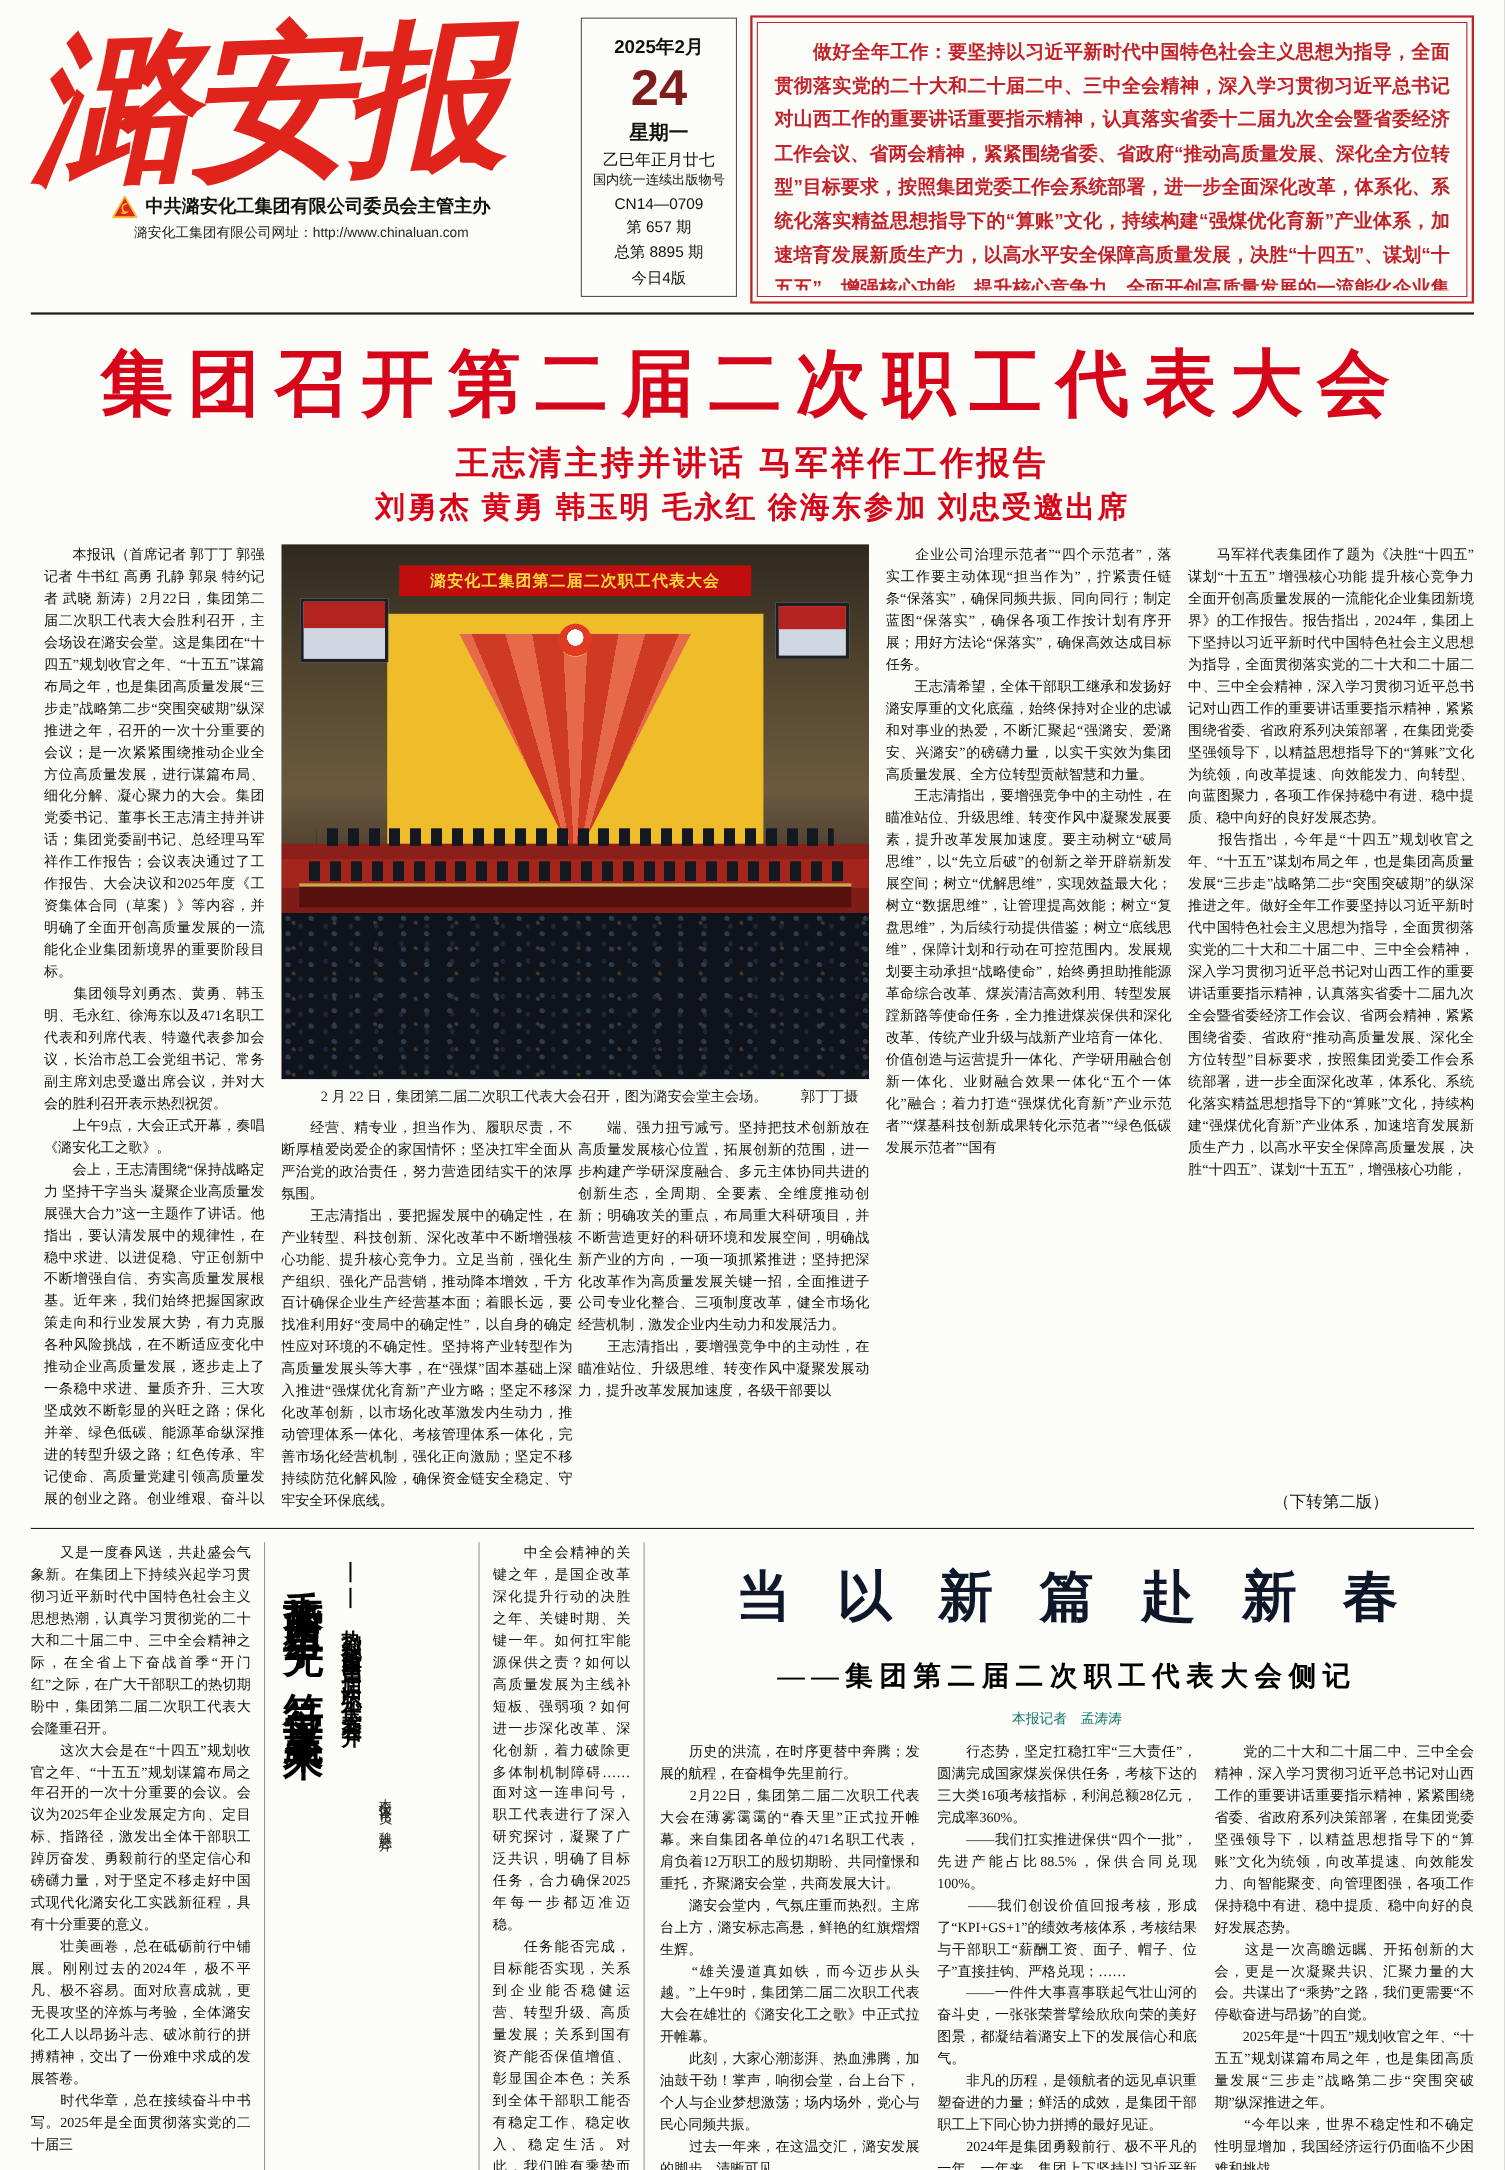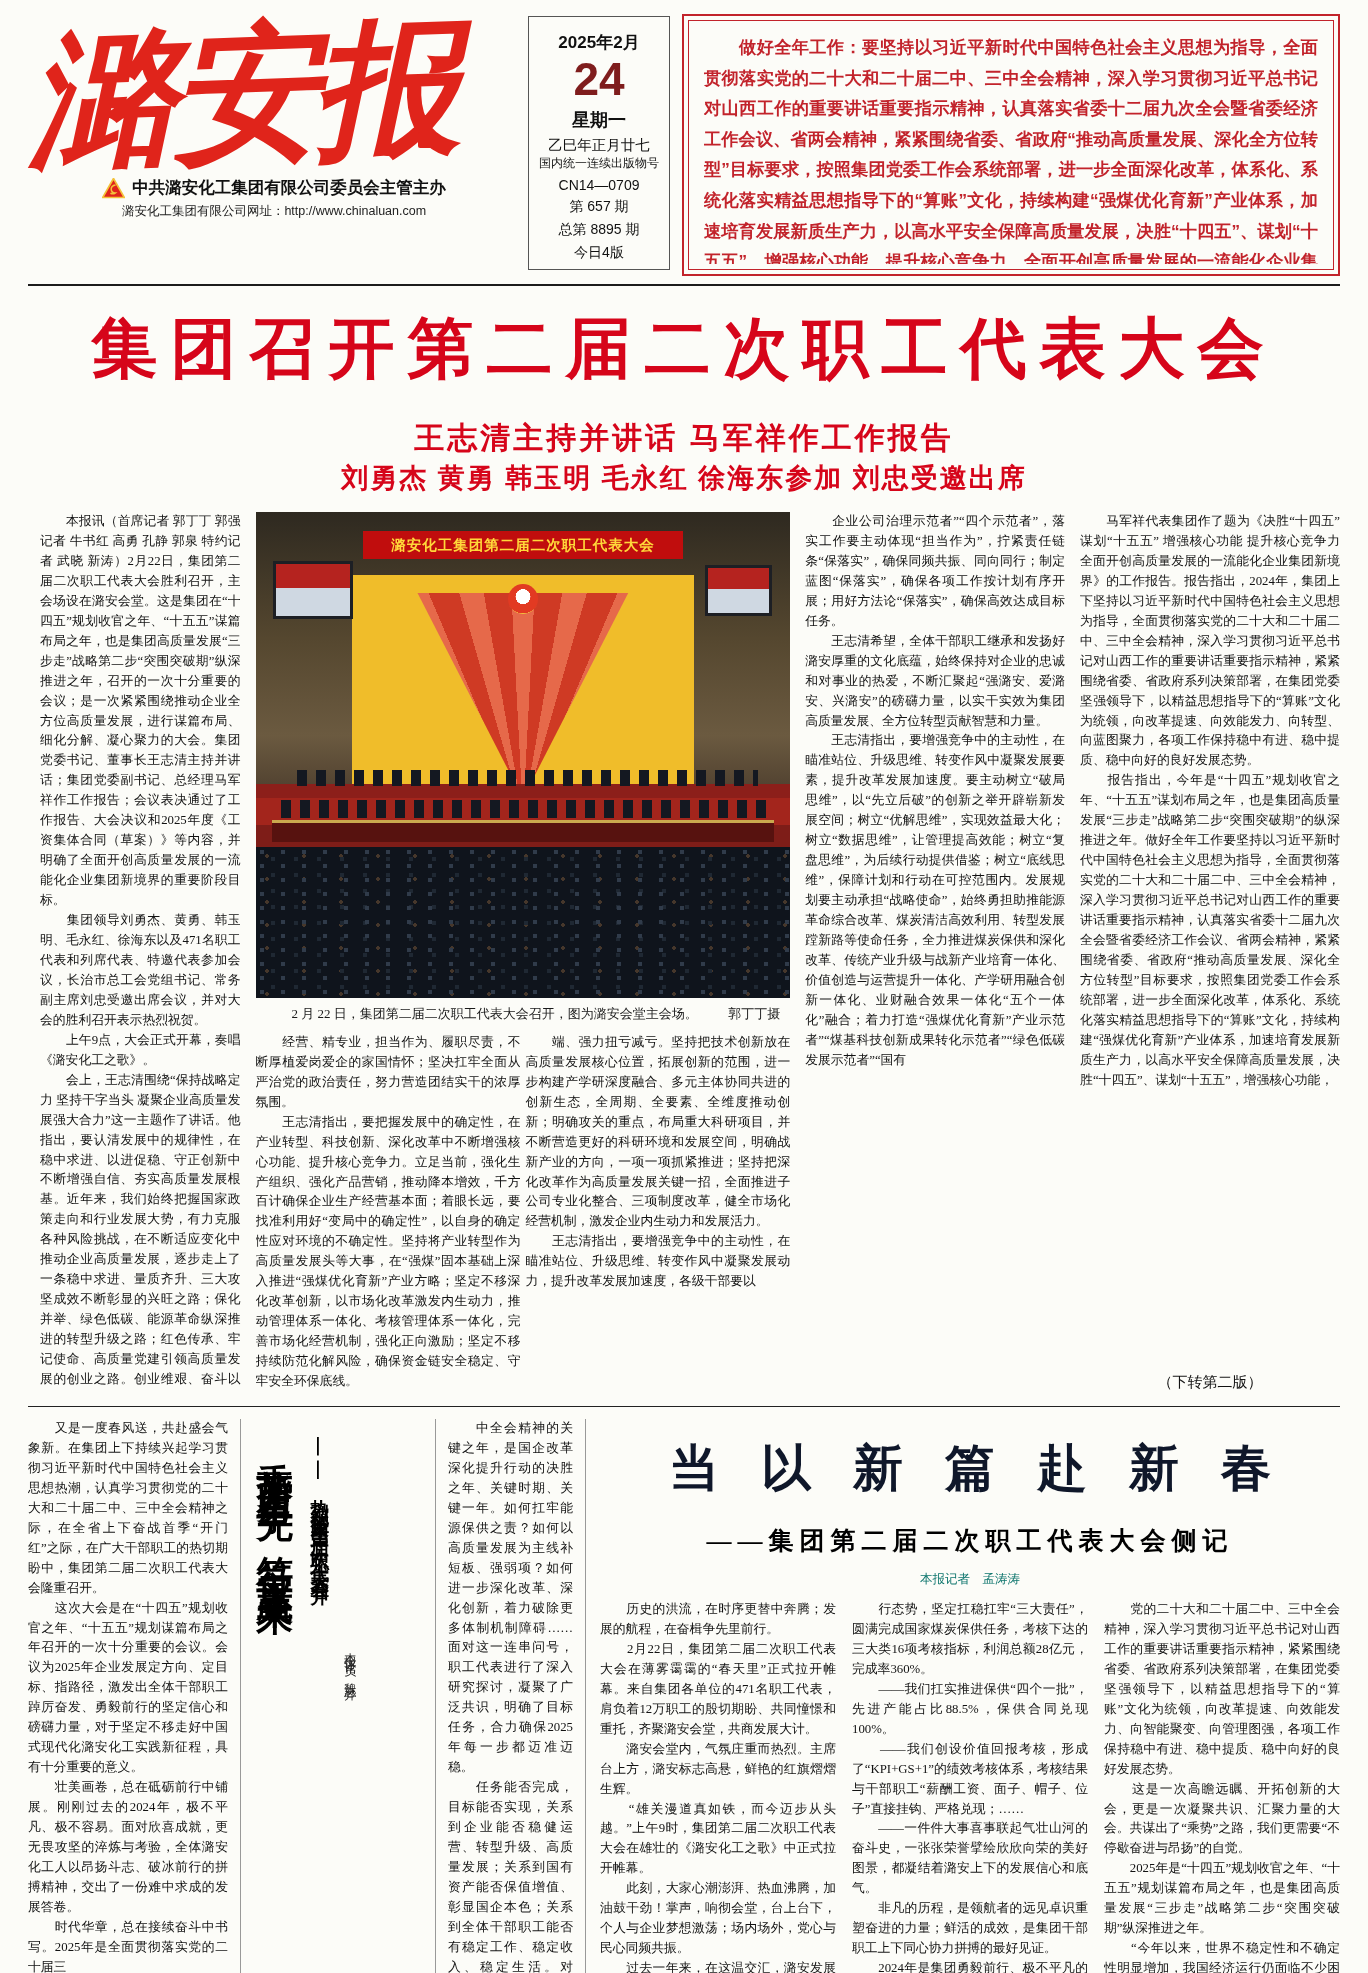--- a/index.html
+++ b/index.html
@@ -35,21 +35,21 @@
             padding:16px 20px 10px 20px; }
   .notice-text { color:#c2232b; font-weight:700; font-size:17.2px; line-height:1.78;
                  text-align:justify; white-space:pre-line; font-family:"Liberation Sans",sans-serif;
                  height:100%; overflow:hidden; }
 
   .top-rule { height:2px; background:#1c1c1c; margin-top:8px; }
 
   
   .headline { margin-top:18px; font-size:66px; font-weight:900; color:#d6051a; text-align:center;
               letter-spacing:13px; white-space:nowrap; font-family:"Liberation Sans",sans-serif; }
-  .deck1 { margin-top:24px; font-size:30px; font-weight:800; color:#d6051a; text-align:center;
+  .deck1 { margin-top:7px; font-size:30px; font-weight:800; color:#d6051a; text-align:center;
            letter-spacing:3px; font-family:"Liberation Sans",sans-serif; }
   .deck2 { margin-top:1px; font-size:27px; font-weight:800; color:#d6051a; text-align:center;
            letter-spacing:2px; font-family:"Liberation Sans",sans-serif; }
 
   
   .txt { font-size:12.8px; line-height:1.56; color:#121212; text-align:justify;
          white-space:pre-line; overflow:hidden; }
   .main-row { display:flex; gap:15px; height:880px; margin-top:16px; }
   .col-a { width:203px; height:100%;margin-left:12px; }
   .mid { width:541px; display:flex; flex-direction:column; }

